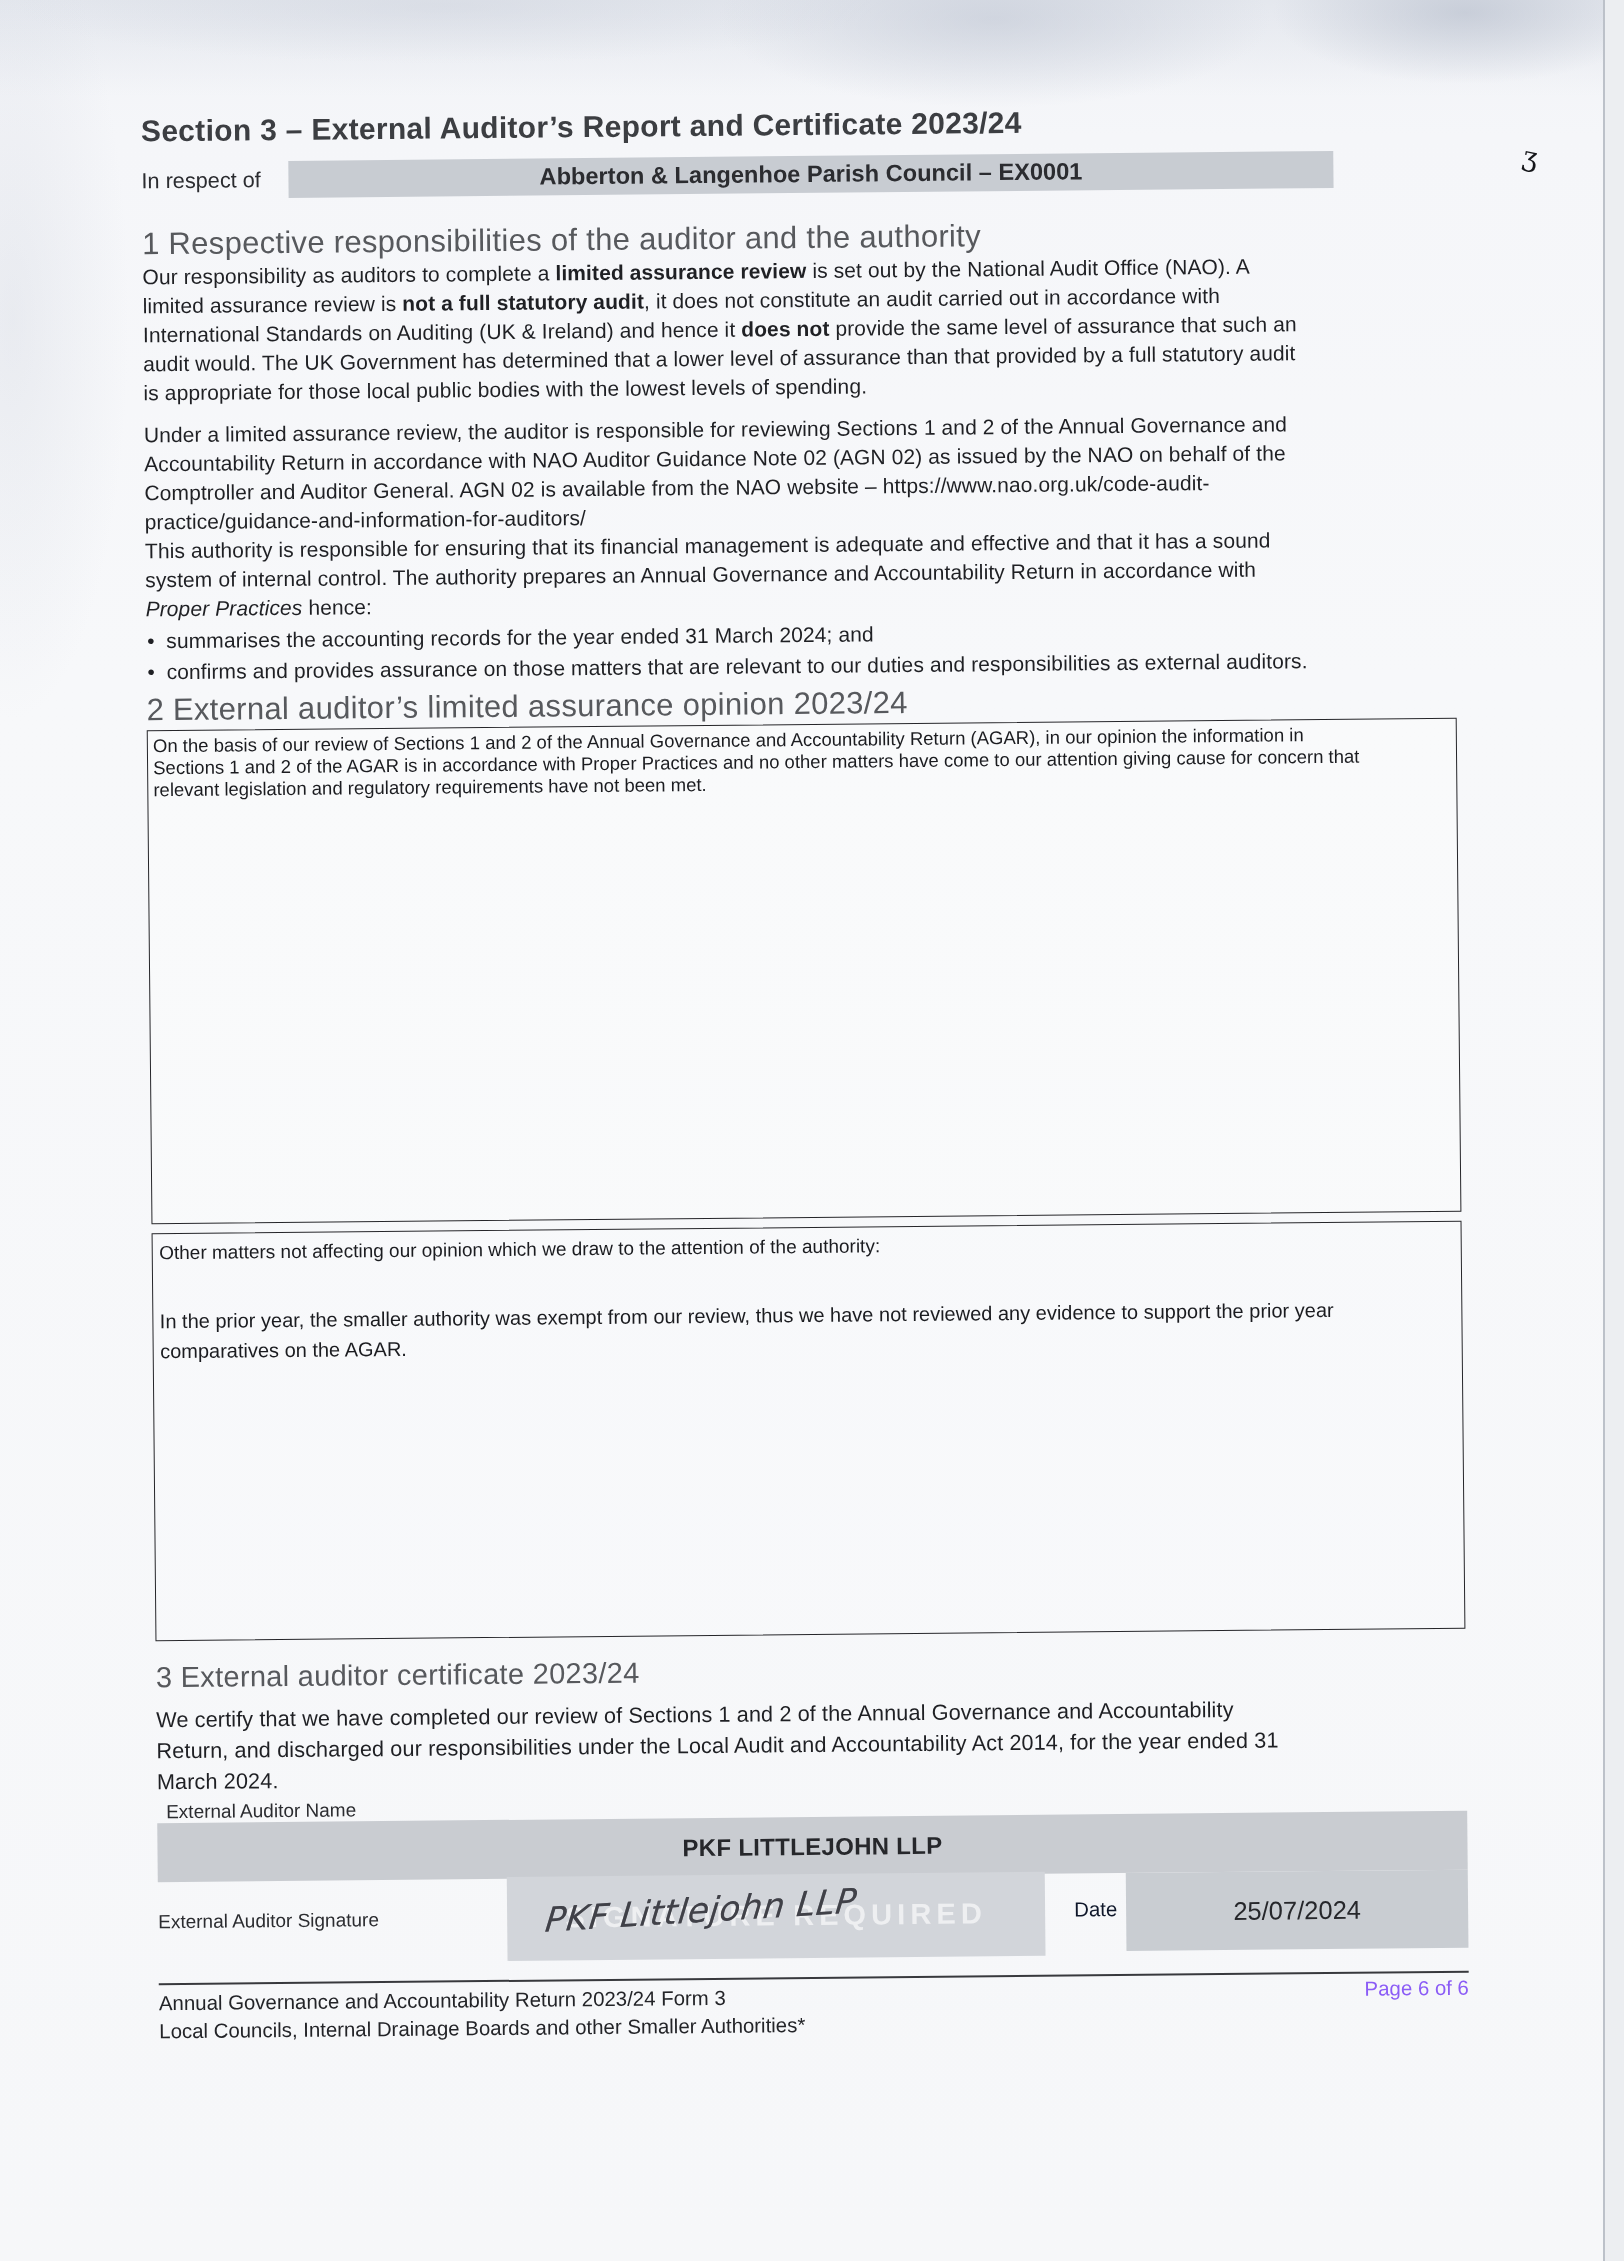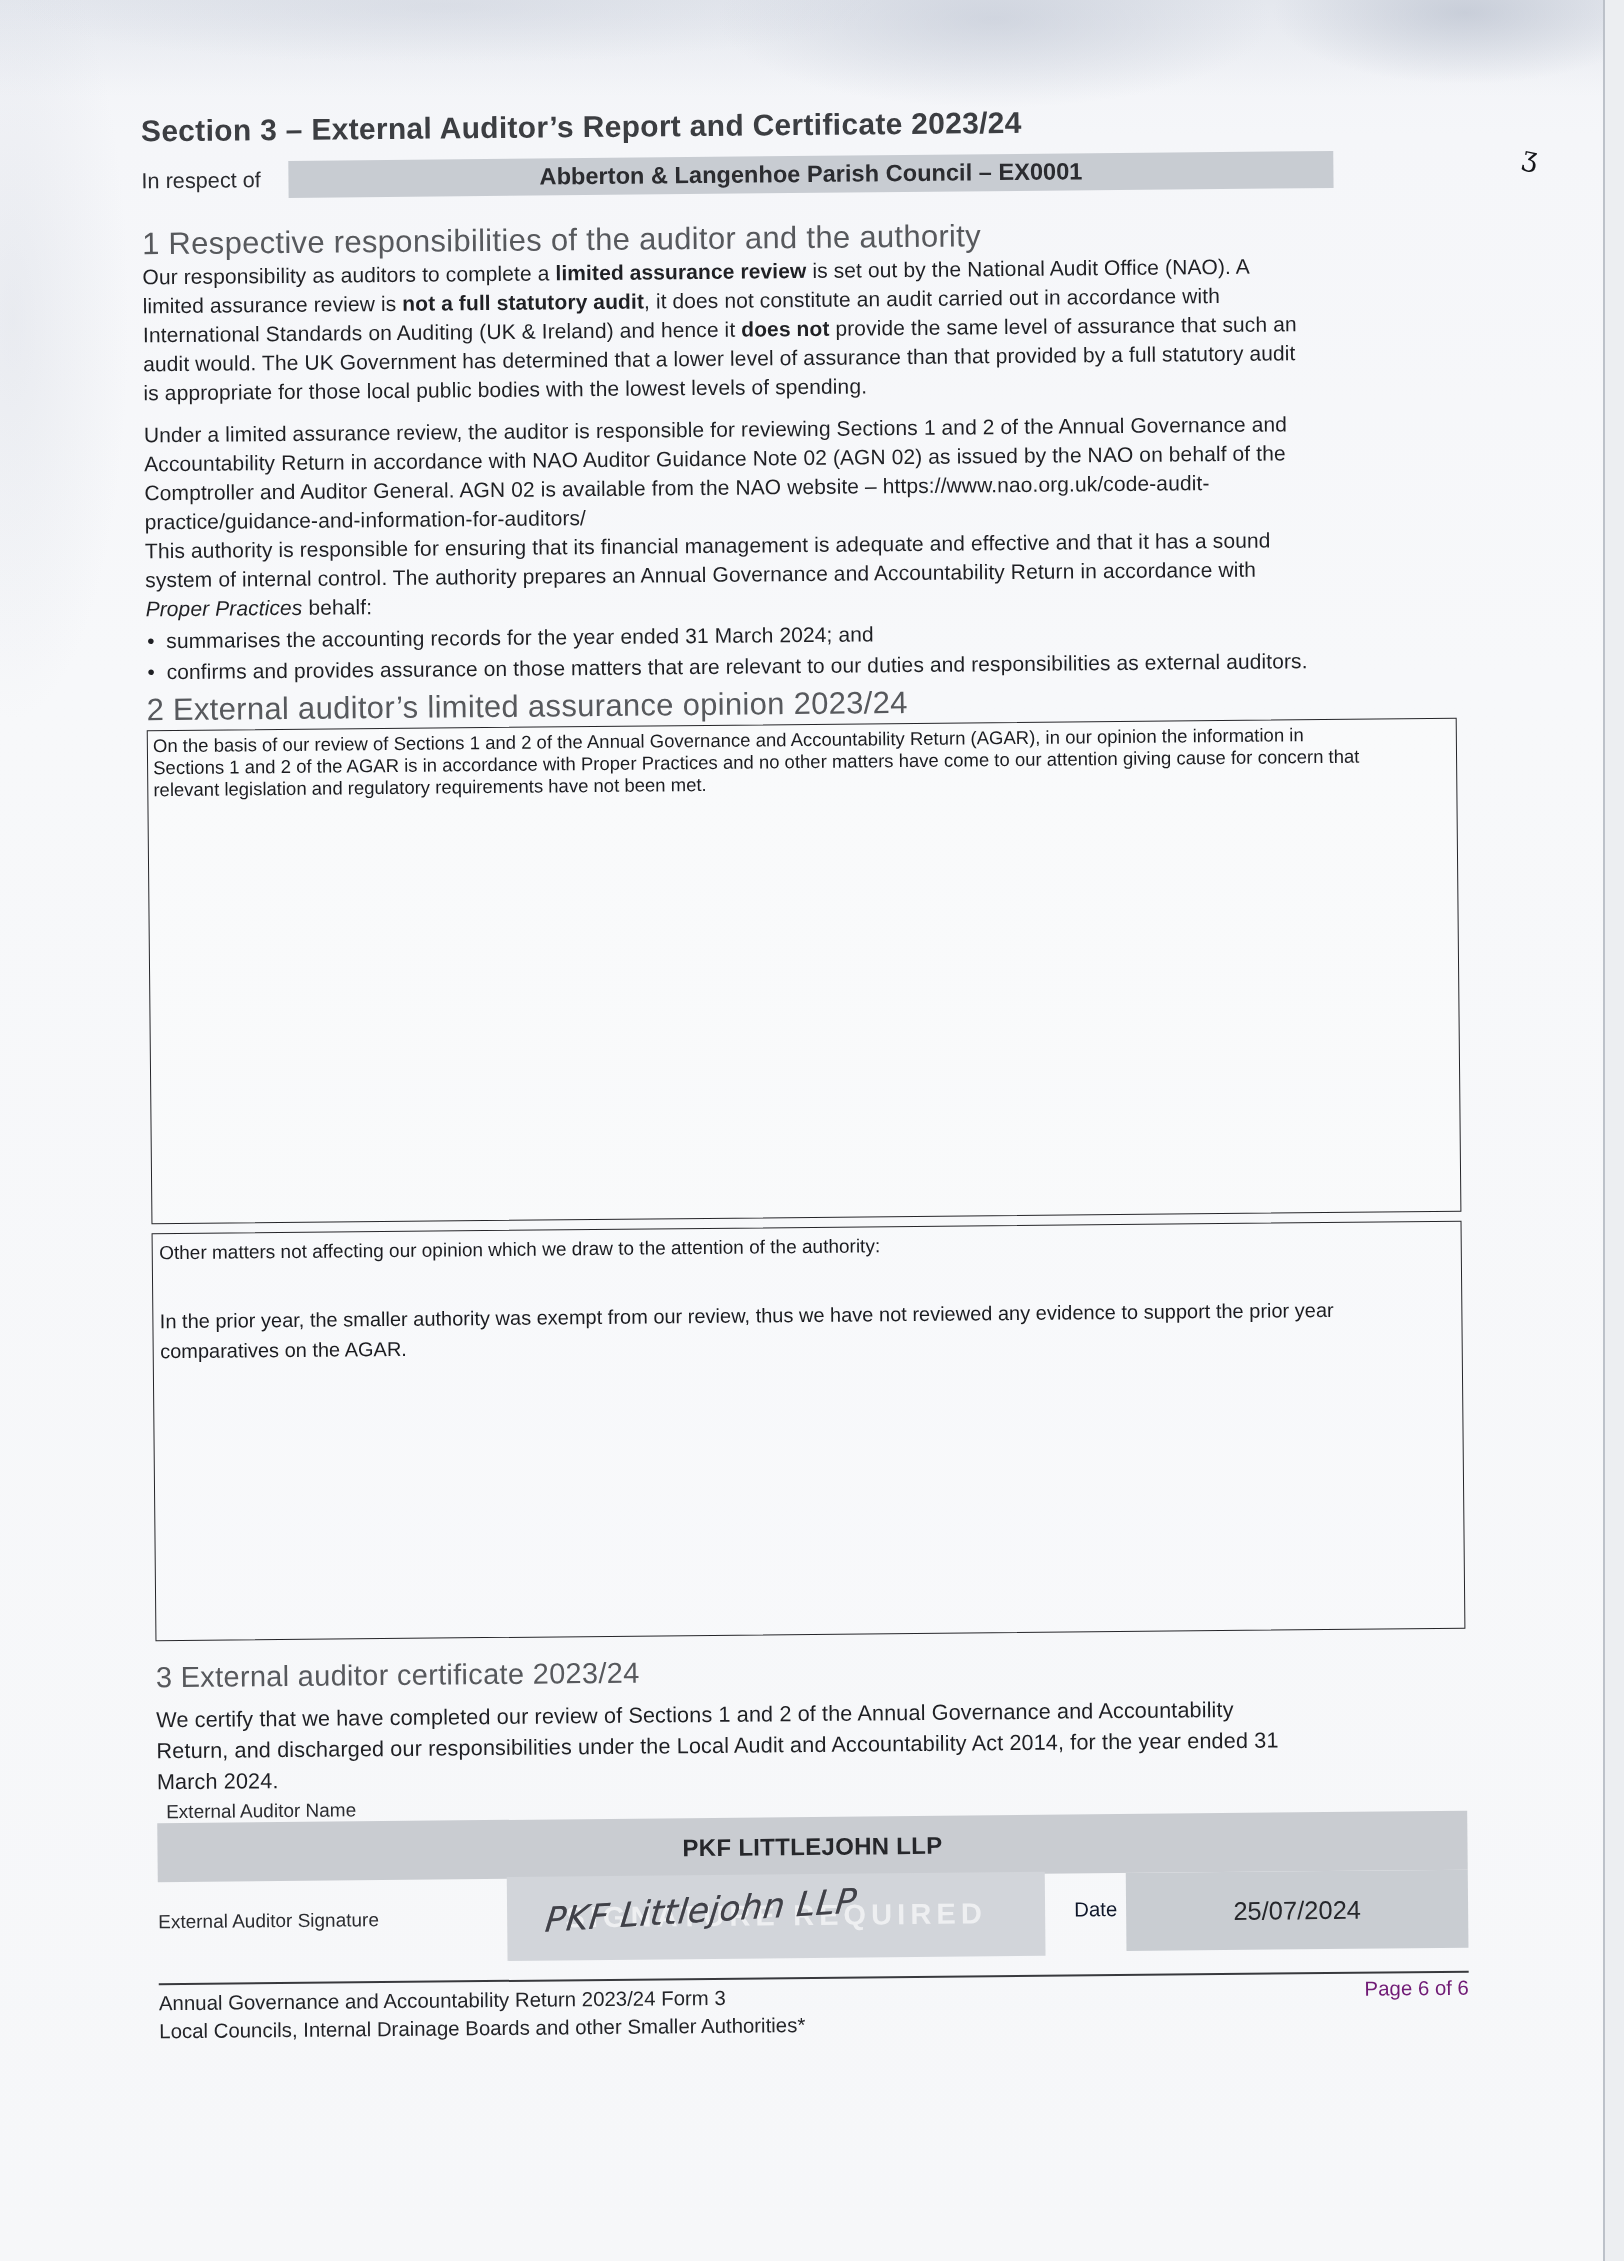--- a/index.html
+++ b/index.html
@@ -130,21 +130,21 @@
   .date-label { position:absolute; left:916px; top:23px; font-size:20.4px; color:#0f172a; }
   .date-box {
     position:absolute; left:968px; top:-1.3px; width:342px; height:78px;
     background:#c9cdd2;
     display:flex; align-items:center; justify-content:center;
     font-size:25.5px; color:#26272b;
   }
   .footer-rule { margin-top:16px; height:2.5px; background:#38393d; width:100%; }
   .footer-row { margin-top:3.8px; display:flex; justify-content:space-between; }
   .footer-left { font-size:20.4px; line-height:28px; color:#232428; }
-  .footer-page { font-size:20.4px; color:#701a75; padding-top:0px; }
+  .footer-page { font-size:20.4px; color:#8b5cf6; padding-top:0px; }
   .ink-mark {
     position:absolute; left:1523px; top:141px;
     font-size:27px; color:#15161a;
     transform:rotate(12deg);
     font-family:"DejaVu Serif", serif;
   }
 </style>
 </head>
 <body>
 
@@ -171,21 +171,21 @@
 limited assurance review is </span><span style="font-weight: 700;">not a full statutory audit</span><span>, it does not constitute an audit carried out in accordance with
 International Standards on Auditing (UK &amp; Ireland) and hence it </span><span style="font-weight: 700;">does not</span><span> provide the same level of assurance that such an
 audit would. The UK Government has determined that a lower level of assurance than that provided by a full statutory audit
 is appropriate for those local public bodies with the lowest levels of spending.</span></div>
   <div class="body-p p2">Under a limited assurance review, the auditor is responsible for reviewing Sections 1 and 2 of the Annual Governance and
 Accountability Return in accordance with NAO Auditor Guidance Note 02 (AGN 02) as issued by the NAO on behalf of the
 Comptroller and Auditor General. AGN 02 is available from the NAO website – https://www.nao.org.uk/code-audit-
 practice/guidance-and-information-for-auditors/</div>
   <div class="body-p p3"><span>This authority is responsible for ensuring that its financial management is adequate and effective and that it has a sound
 system of internal control. The authority prepares an Annual Governance and Accountability Return in accordance with
-</span><span style="font-style: italic;">Proper Practices</span><span> behalf:</span></div>
+</span><span style="font-style: italic;">Proper Practices</span><span> hence:</span></div>
 
   <div class="bullets">
     <div class="bullet-line">
       <span class="bullet-marker">•</span>
       <span>summarises the accounting records for the year ended 31 March 2024; and</span>
     </div>
     <div class="bullet-line">
       <span class="bullet-marker">•</span>
       <span>confirms and provides assurance on those matters that are relevant to our duties and responsibilities as external auditors.</span>
     </div>

